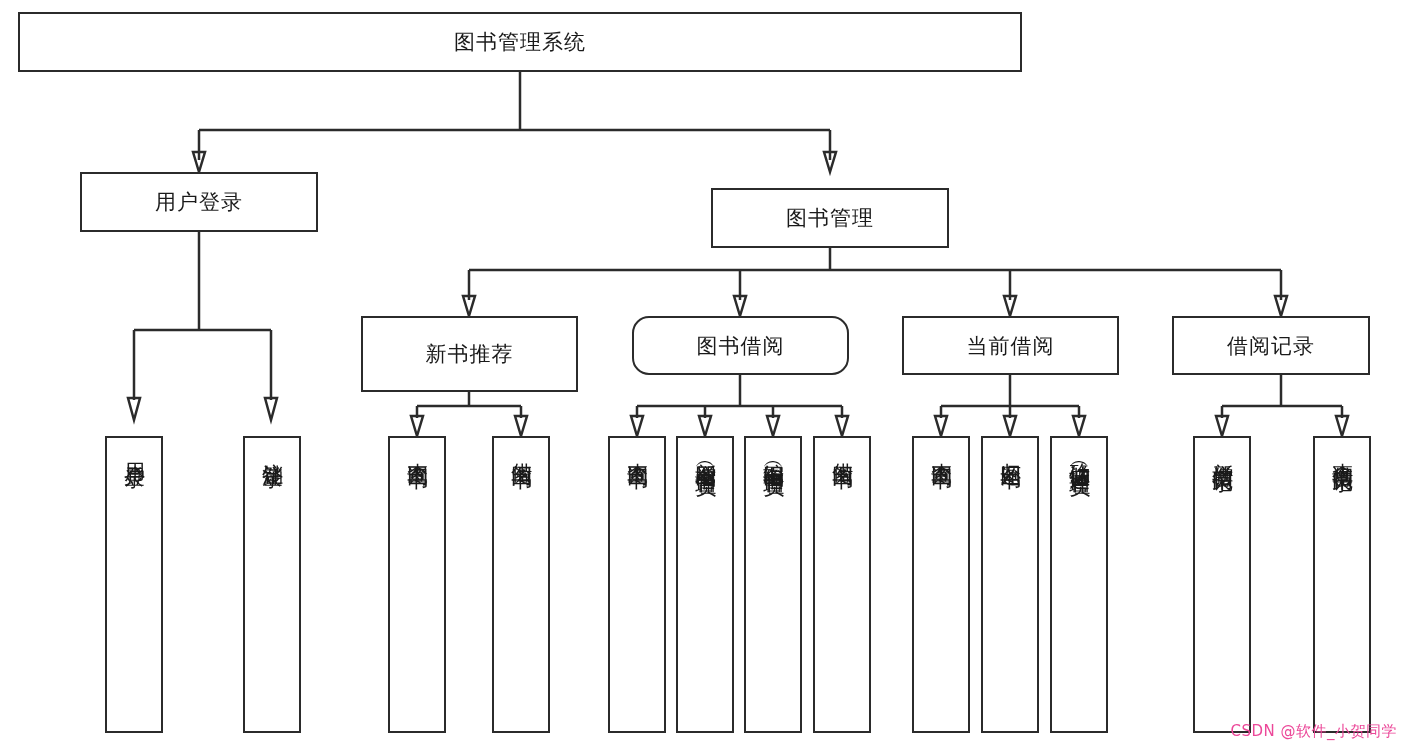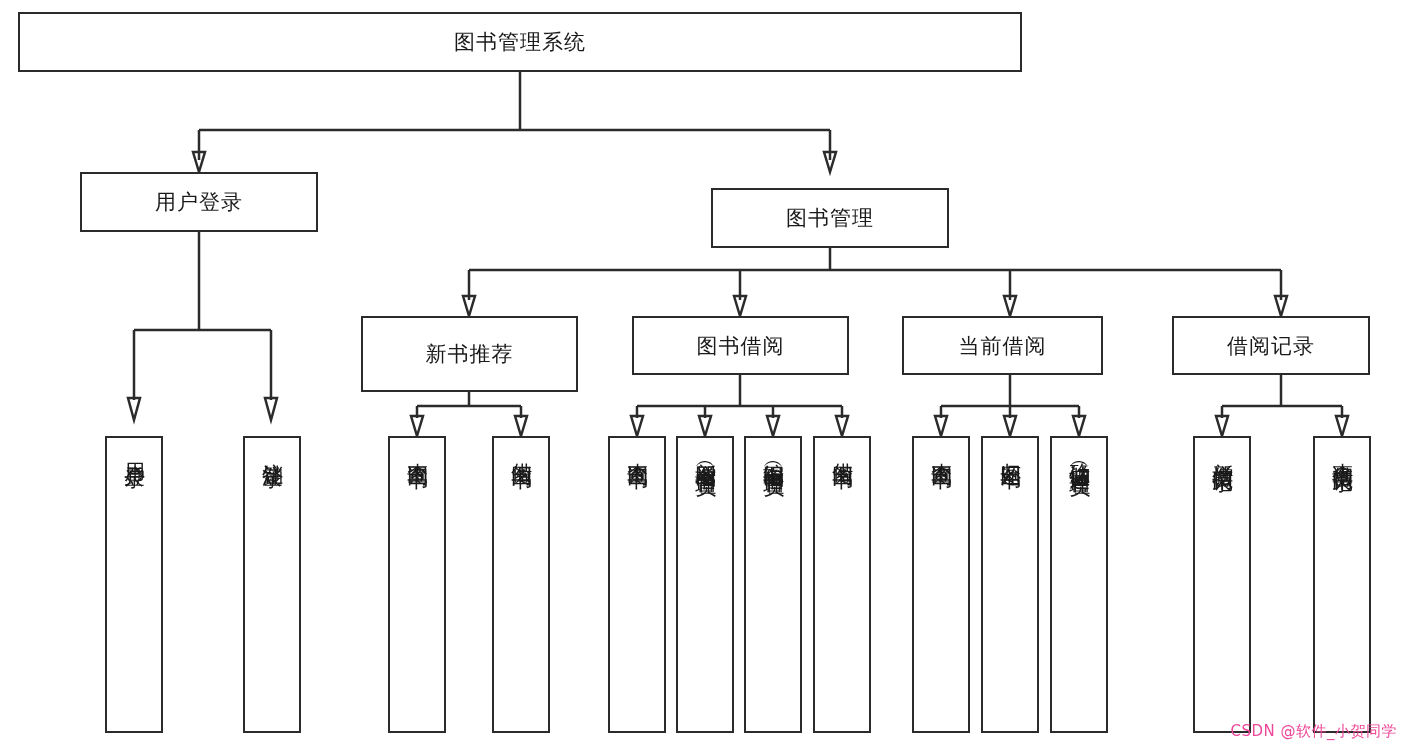--- a/index.html
+++ b/index.html
@@ -131,24 +131,24 @@
   <div class="node h" style="left:80px;top:172px;width:238px;height:60px;">
     <span>用户登录</span>
   </div>
   <div class="node h" style="left:711px;top:188px;width:238px;height:60px;">
     <span>图书管理</span>
   </div>
 
   <div class="node h" style="left:361px;top:316px;width:217px;height:76px;">
     <span>新书推荐</span>
   </div>
-  <div class="node h" style="left:632px;top:316px;width:217px;height:59px;">
+  <div class="node h" style="left:632px;top:316px;width:217px;height:59px;border-radius:17px;">
     <span>图书借阅</span>
   </div>
-  <div class="node h" style="left:902px;top:316px;width:201px;height:59px;">
+  <div class="node h" style="left:902px;top:316px;width:217px;height:59px;">
     <span>当前借阅</span>
   </div>
   <div class="node h" style="left:1172px;top:316px;width:198px;height:59px;">
     <span>借阅记录</span>
   </div>
 
   <div class="node v" style="left:105px;top:436px;width:58px;height:297px;">
     <span class="vtext">用户登录</span>
   </div>
   <div class="node v" style="left:243px;top:436px;width:58px;height:297px;">

